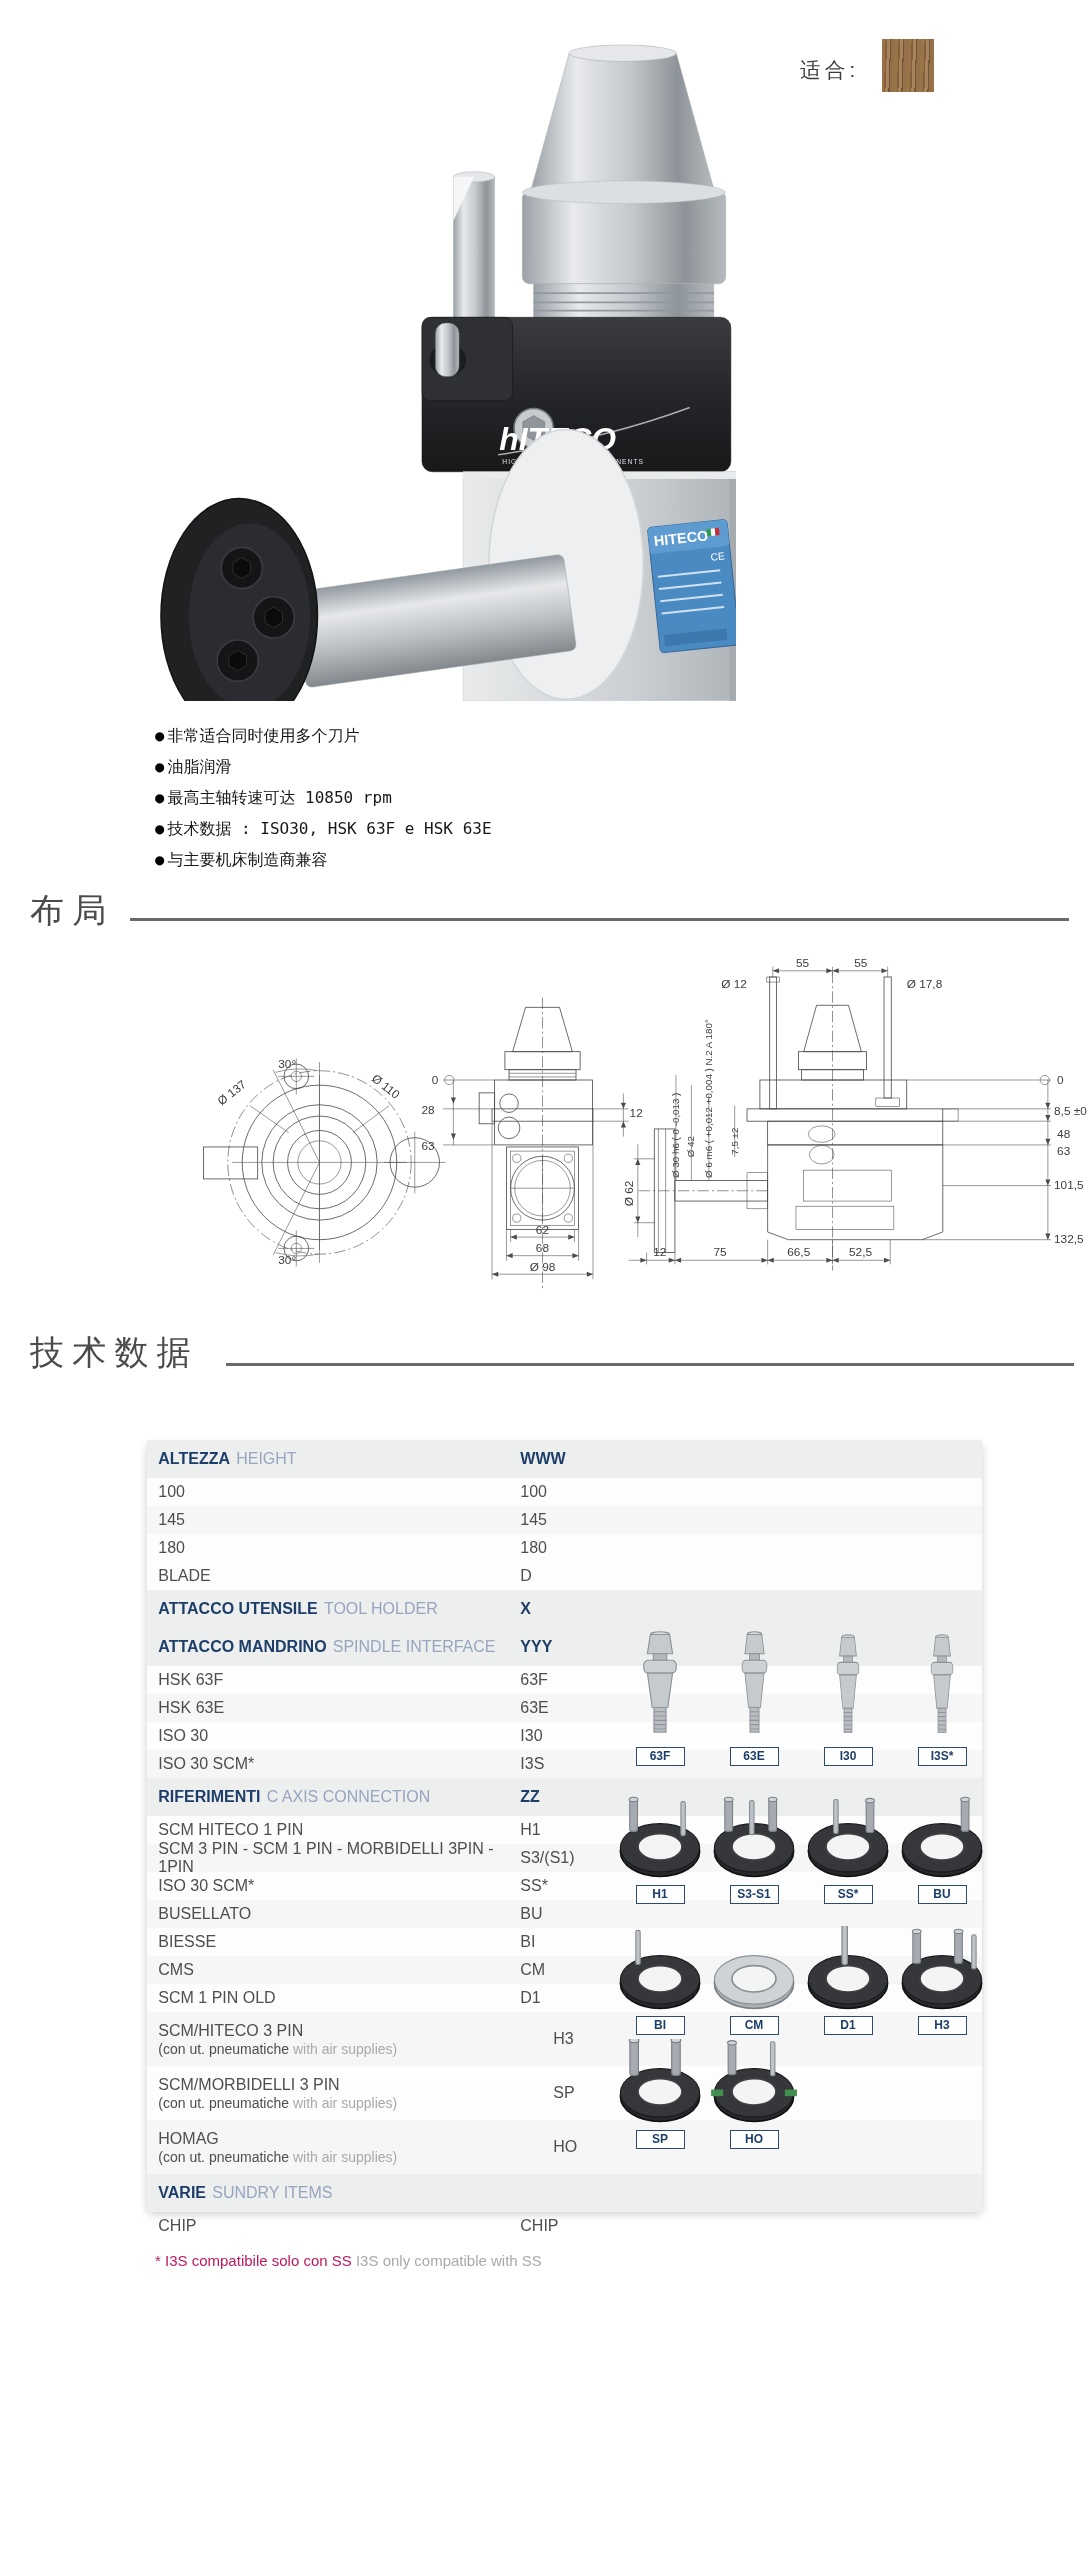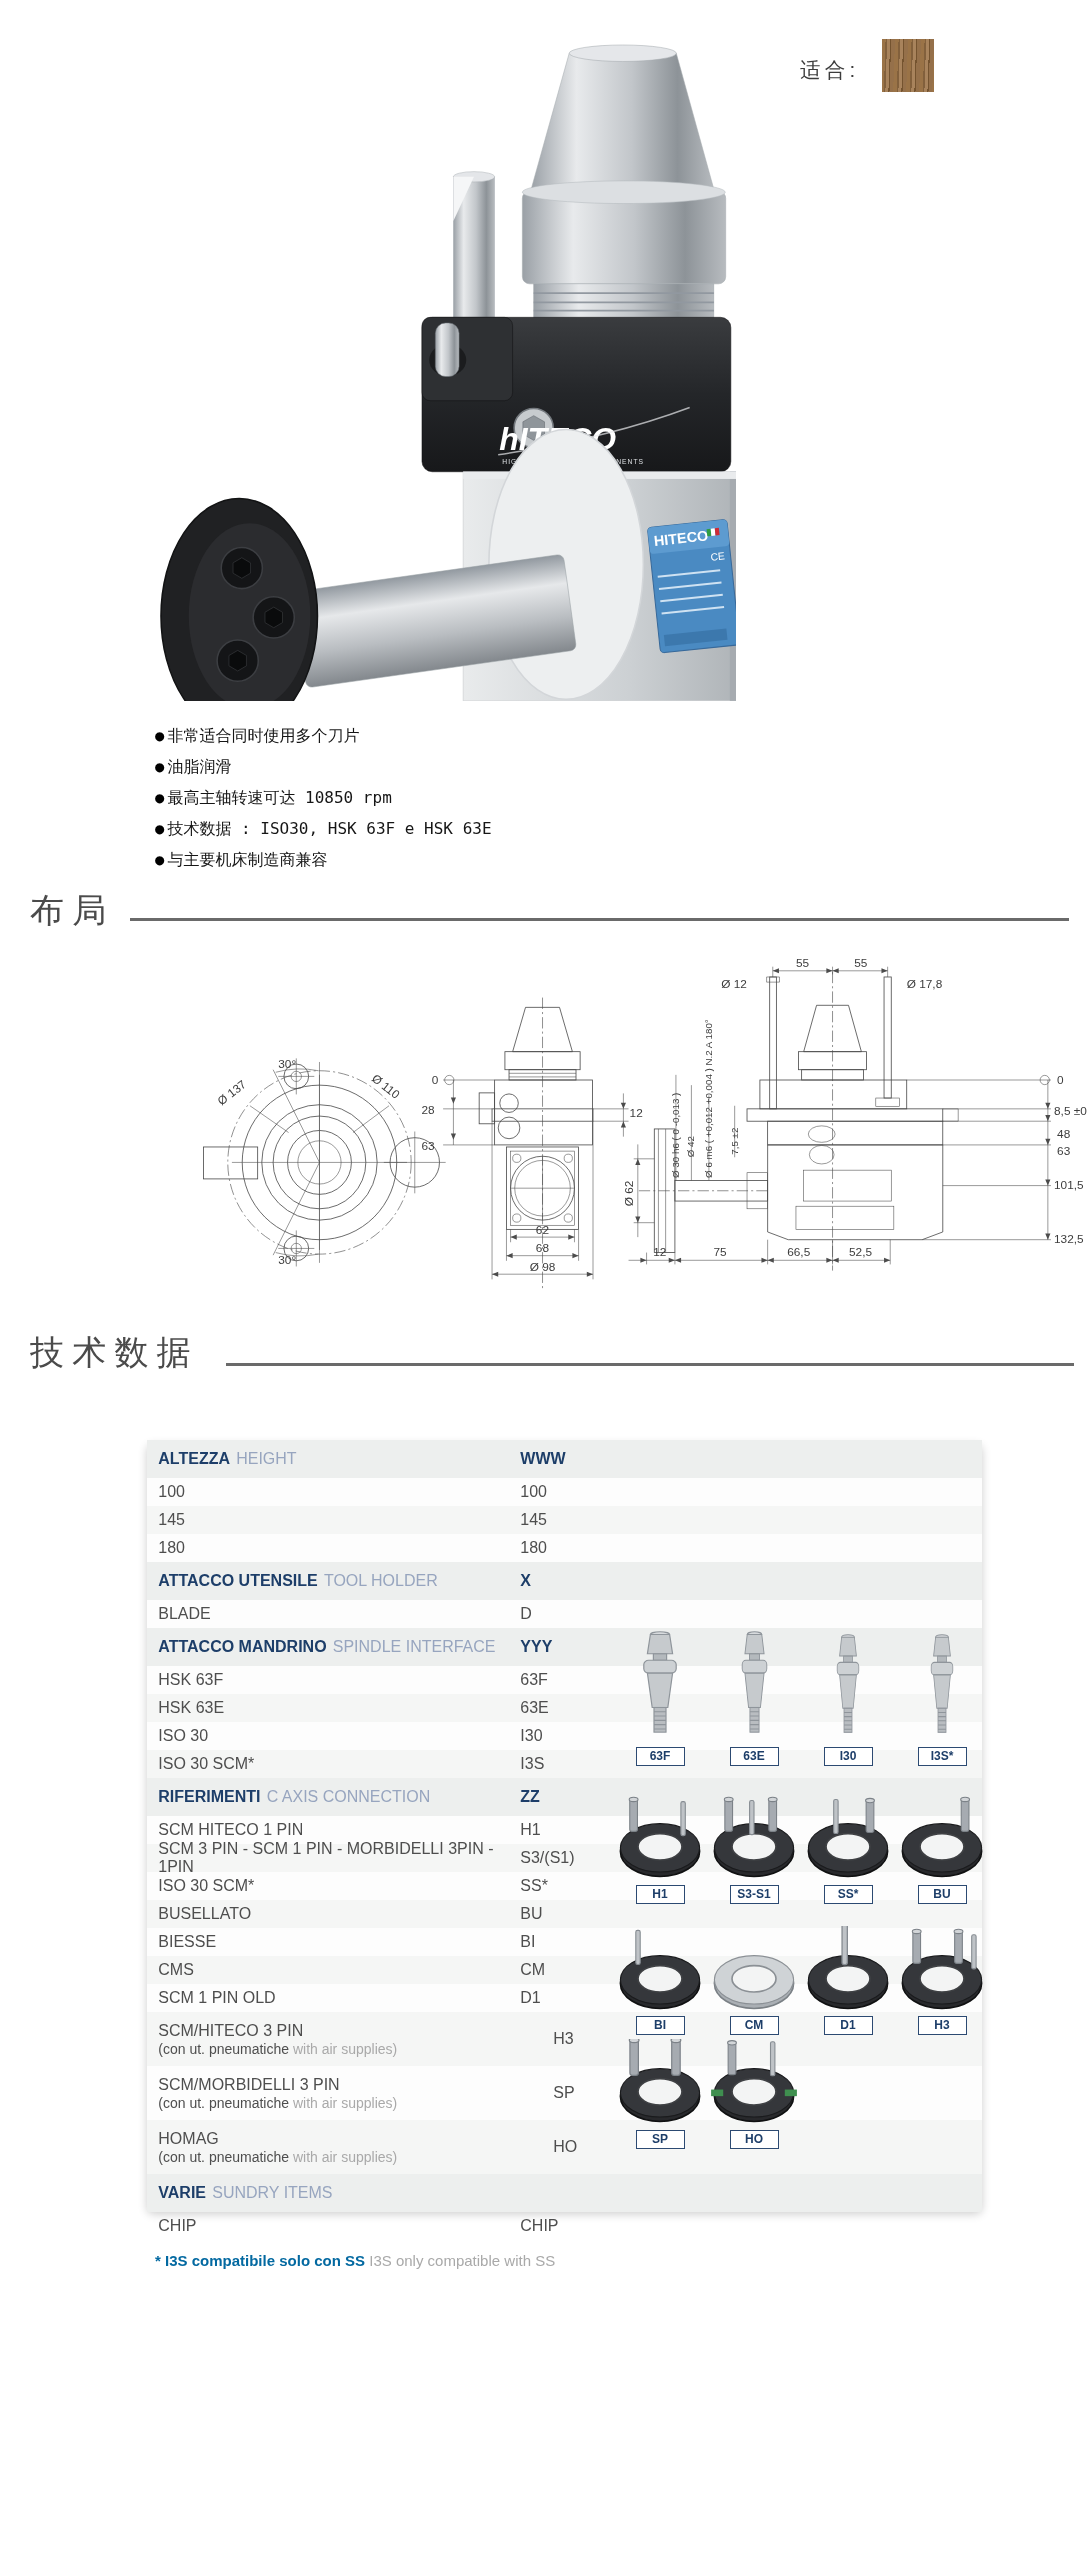--- a/index.html
+++ b/index.html
@@ -44,21 +44,21 @@
 
   
   .imggroup{position:absolute;display:flex;}
   .imgcell{width:94px;display:flex;flex-direction:column;align-items:center;justify-content:flex-end;}
   .tagrow{position:absolute;display:flex;}
   .tagcell{width:94px;display:flex;justify-content:center;}
   .tag{min-width:49px;height:18.5px;border:1.5px solid #2c4a72;background:#fff;color:#1d3e69;
        font-weight:bold;font-size:12px;line-height:17.5px;text-align:center;box-sizing:border-box;padding:0 3.1px;}
 
   .footnote{position:absolute;left:155px;top:2252px;font-size:15px;}
-  .fn-strong{color:#0369a1;font-weight:bold;margin-top:36px;}
+  .fn-strong{color:#be185d;font-weight:normal;margin-top:36px;}
   .fn-light{color:#a9a9a9;font-weight:normal;}
 
   svg text{font-family:"Liberation Sans",sans-serif;}
   .dim{font-size:23px;fill:#3d3d3d;}
   .dims{font-size:19px;fill:#3d3d3d;}
   .ln{stroke:#4c4c4c;stroke-width:1.6;fill:none;}
   .lnt{stroke:#4c4c4c;stroke-width:1.1;fill:none;}
   .cl{stroke:#4c4c4c;stroke-width:1.2;stroke-dasharray:22 6 4 6;fill:none;}
 </style>
 </head>
@@ -354,27 +354,27 @@
         <div class="c2 code">100</div>
       </div>
     <div class="trow rw sh">
         <div class="c1">145</div>
         <div class="c2 code">145</div>
       </div>
     <div class="trow rw">
         <div class="c1">180</div>
         <div class="c2 code">180</div>
       </div>
+    <div class="trow rw">
+        <div class="c1">BLADE</div>
+        <div class="c2 code">D</div>
+      </div>
     <div class="trow hd">
         <div class="c1"><span class="it">ATTACCO UTENSILE</span><span class="en">TOOL HOLDER</span></div>
         <div class="c2 code">X</div>
-      </div>
-    <div class="trow rw">
-        <div class="c1">BLADE</div>
-        <div class="c2 code">D</div>
       </div>
     <div class="trow hd">
         <div class="c1"><span class="it">ATTACCO MANDRINO</span><span class="en">SPINDLE INTERFACE</span></div>
         <div class="c2 code">YYY</div>
       </div>
     <div class="trow rw">
         <div class="c1">HSK 63F</div>
         <div class="c2 code">63F</div>
       </div>
     <div class="trow rw sh">

